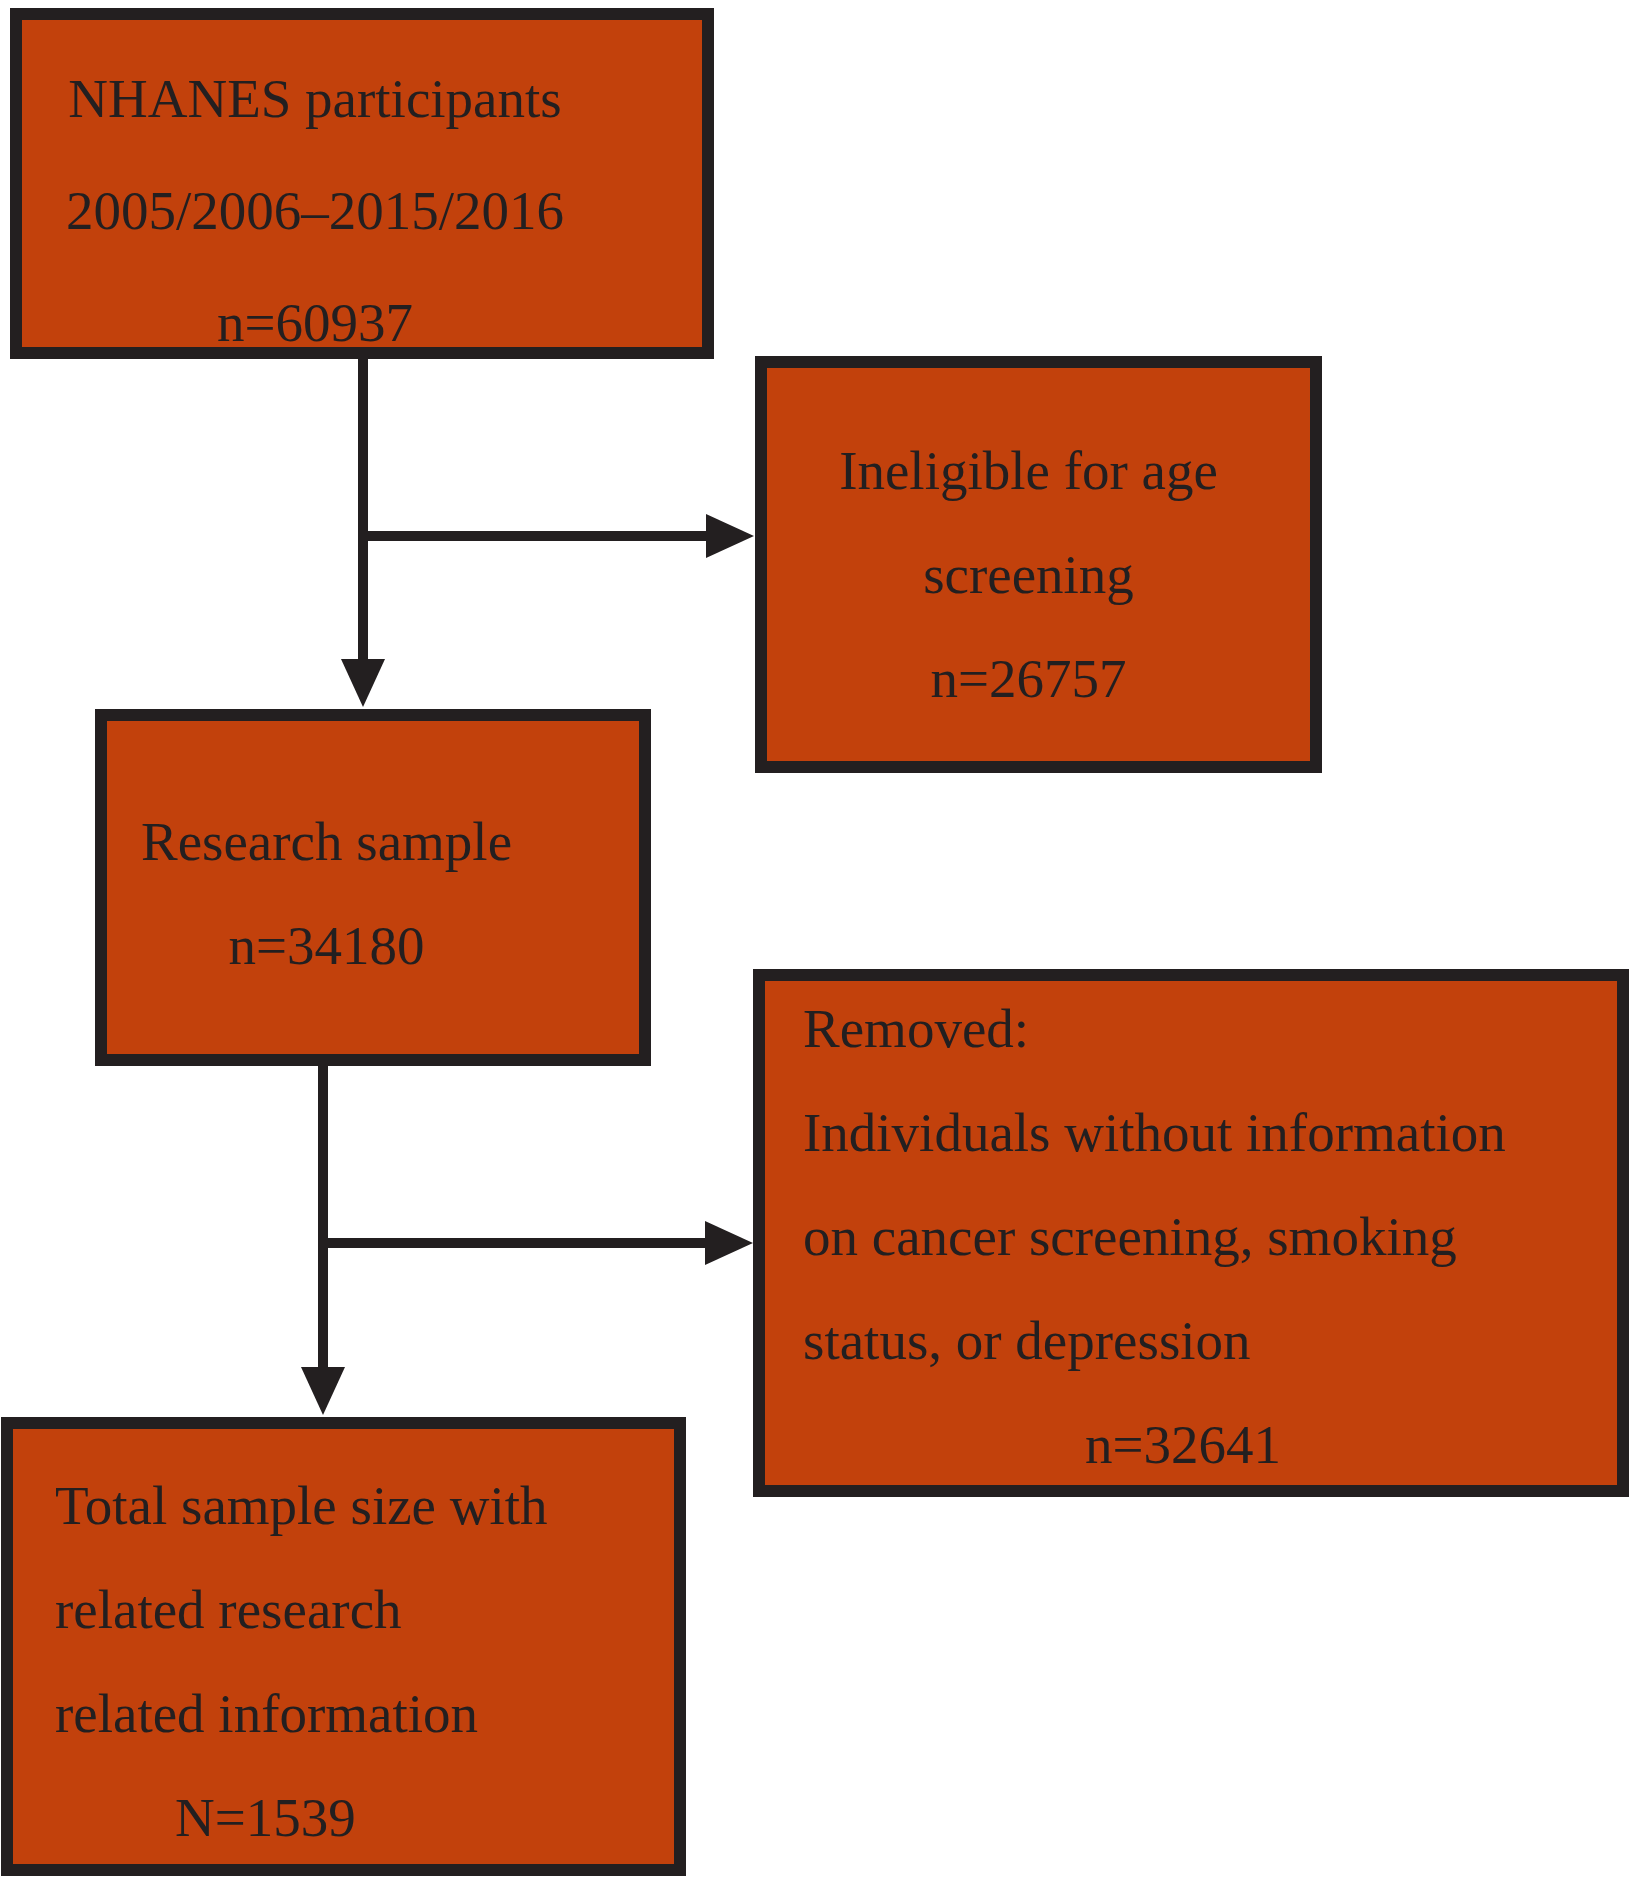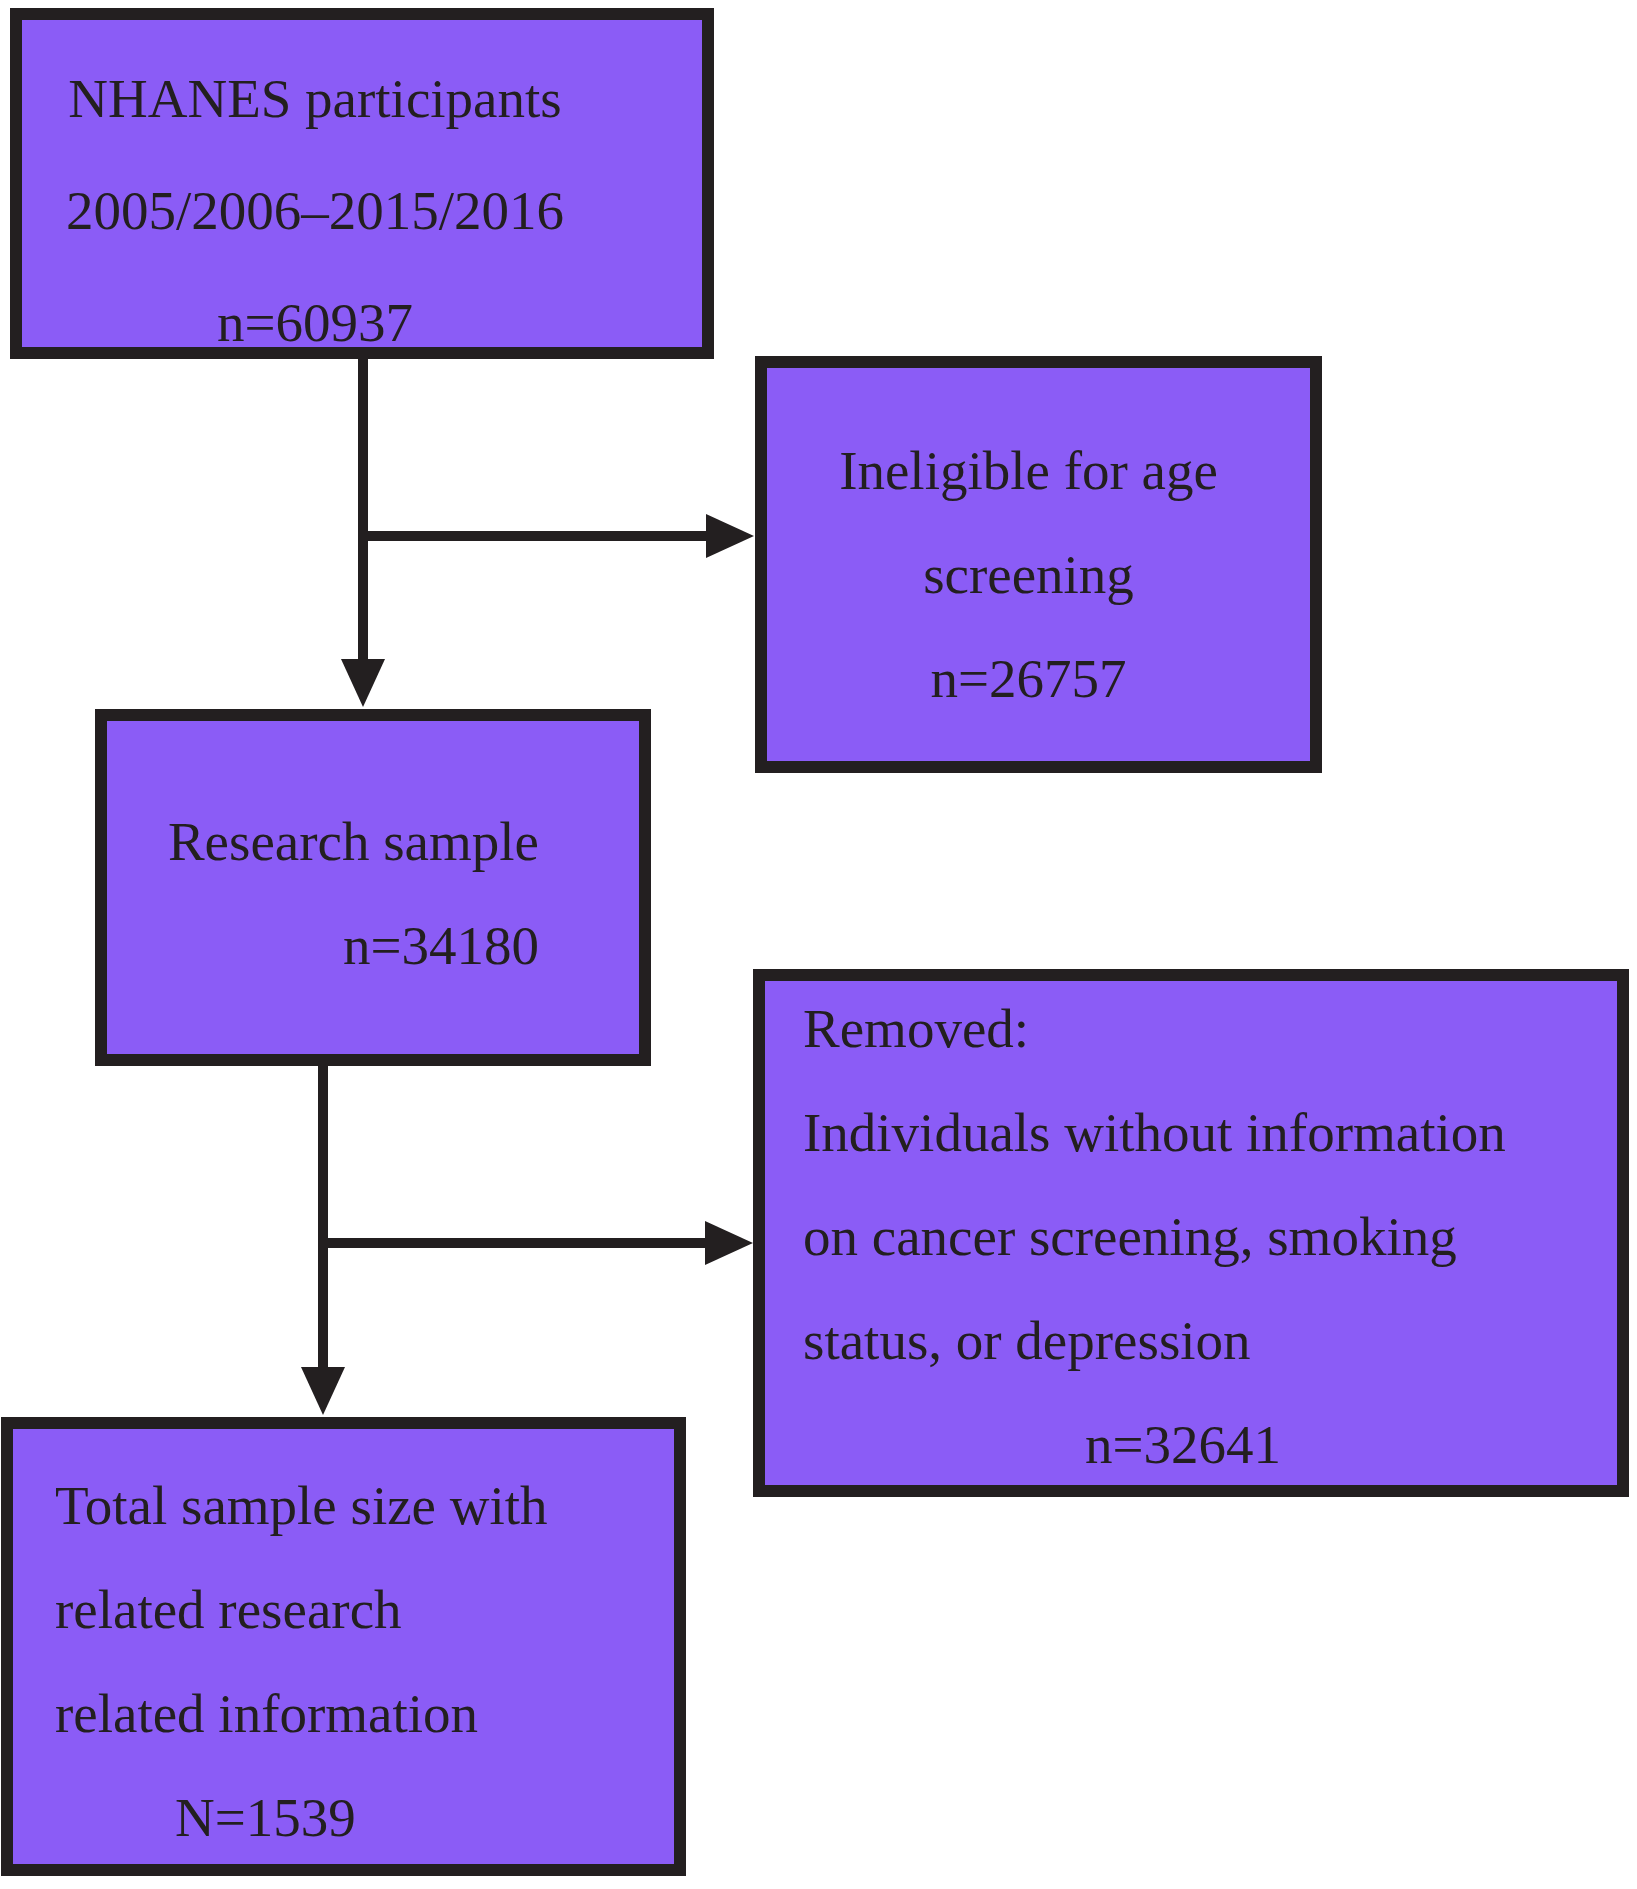--- a/index.html
+++ b/index.html
@@ -12,21 +12,21 @@
     width: 1637px;
     height: 1889px;
     background: #ffffff;
     overflow: hidden;
     font-family: "Liberation Serif", "DejaVu Serif", serif;
     color: #231f20;
   }
   .fbox {
     position: absolute;
     box-sizing: border-box;
-    background: #8b5cf6;
+    background: #c2410c;
     border: 12px solid #231f20;
     display: flex;
     flex-direction: column;
     justify-content: center;
     font-size: 55px;
     line-height: 104px;
   }
   .fbox .line {
     white-space: nowrap;
   }
@@ -38,21 +38,20 @@
   }
   .box-ineligible {
     left: 755px; top: 356px; width: 567px; height: 417px;
     text-align: center;
     padding: 20px 20px 0 0;
   }
   .box-research {
     left: 95px; top: 709px; width: 556px; height: 357px;
     text-align: center;
     padding: 12px 100px 0 7px;
-    align-items: flex-end;
   }
   .box-removed {
     left: 753px; top: 969px; width: 876px; height: 528px;
     text-align: left;
     padding: 8px 10px 0 38px;
   }
   .box-total {
     left: 1px; top: 1417px; width: 685px; height: 459px;
     text-align: left;
     padding: 30px 10px 0 42px;

